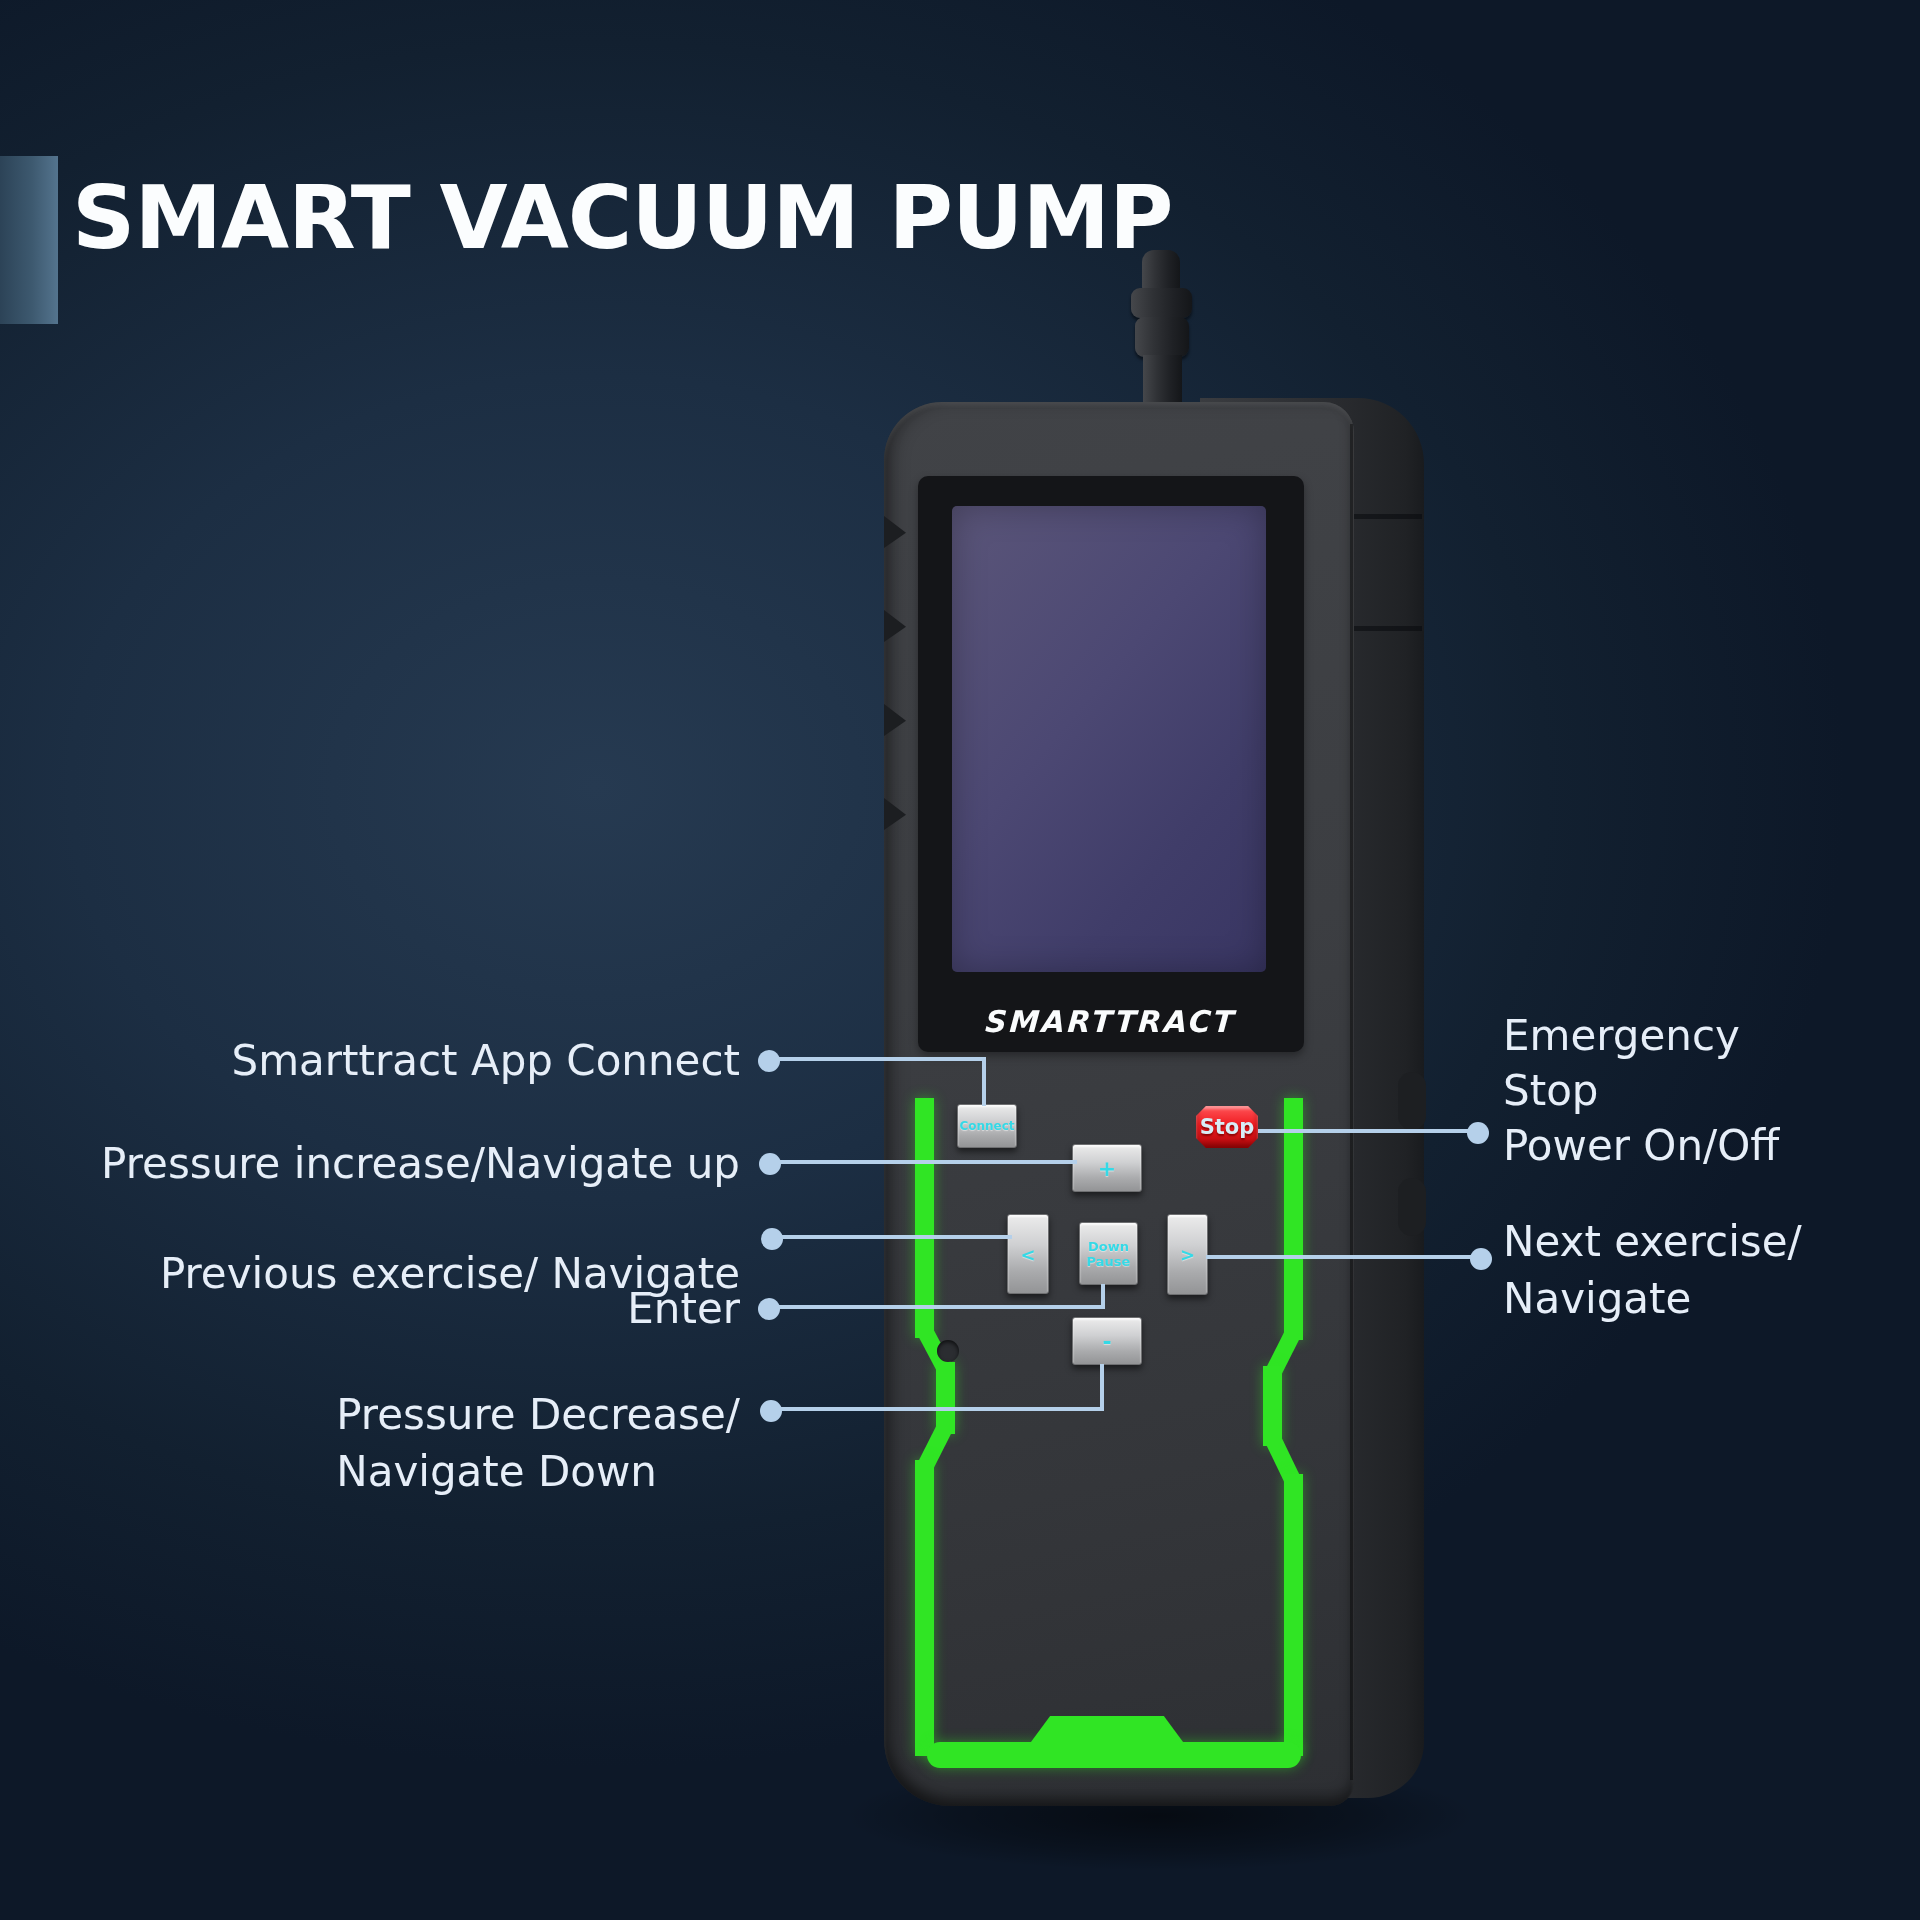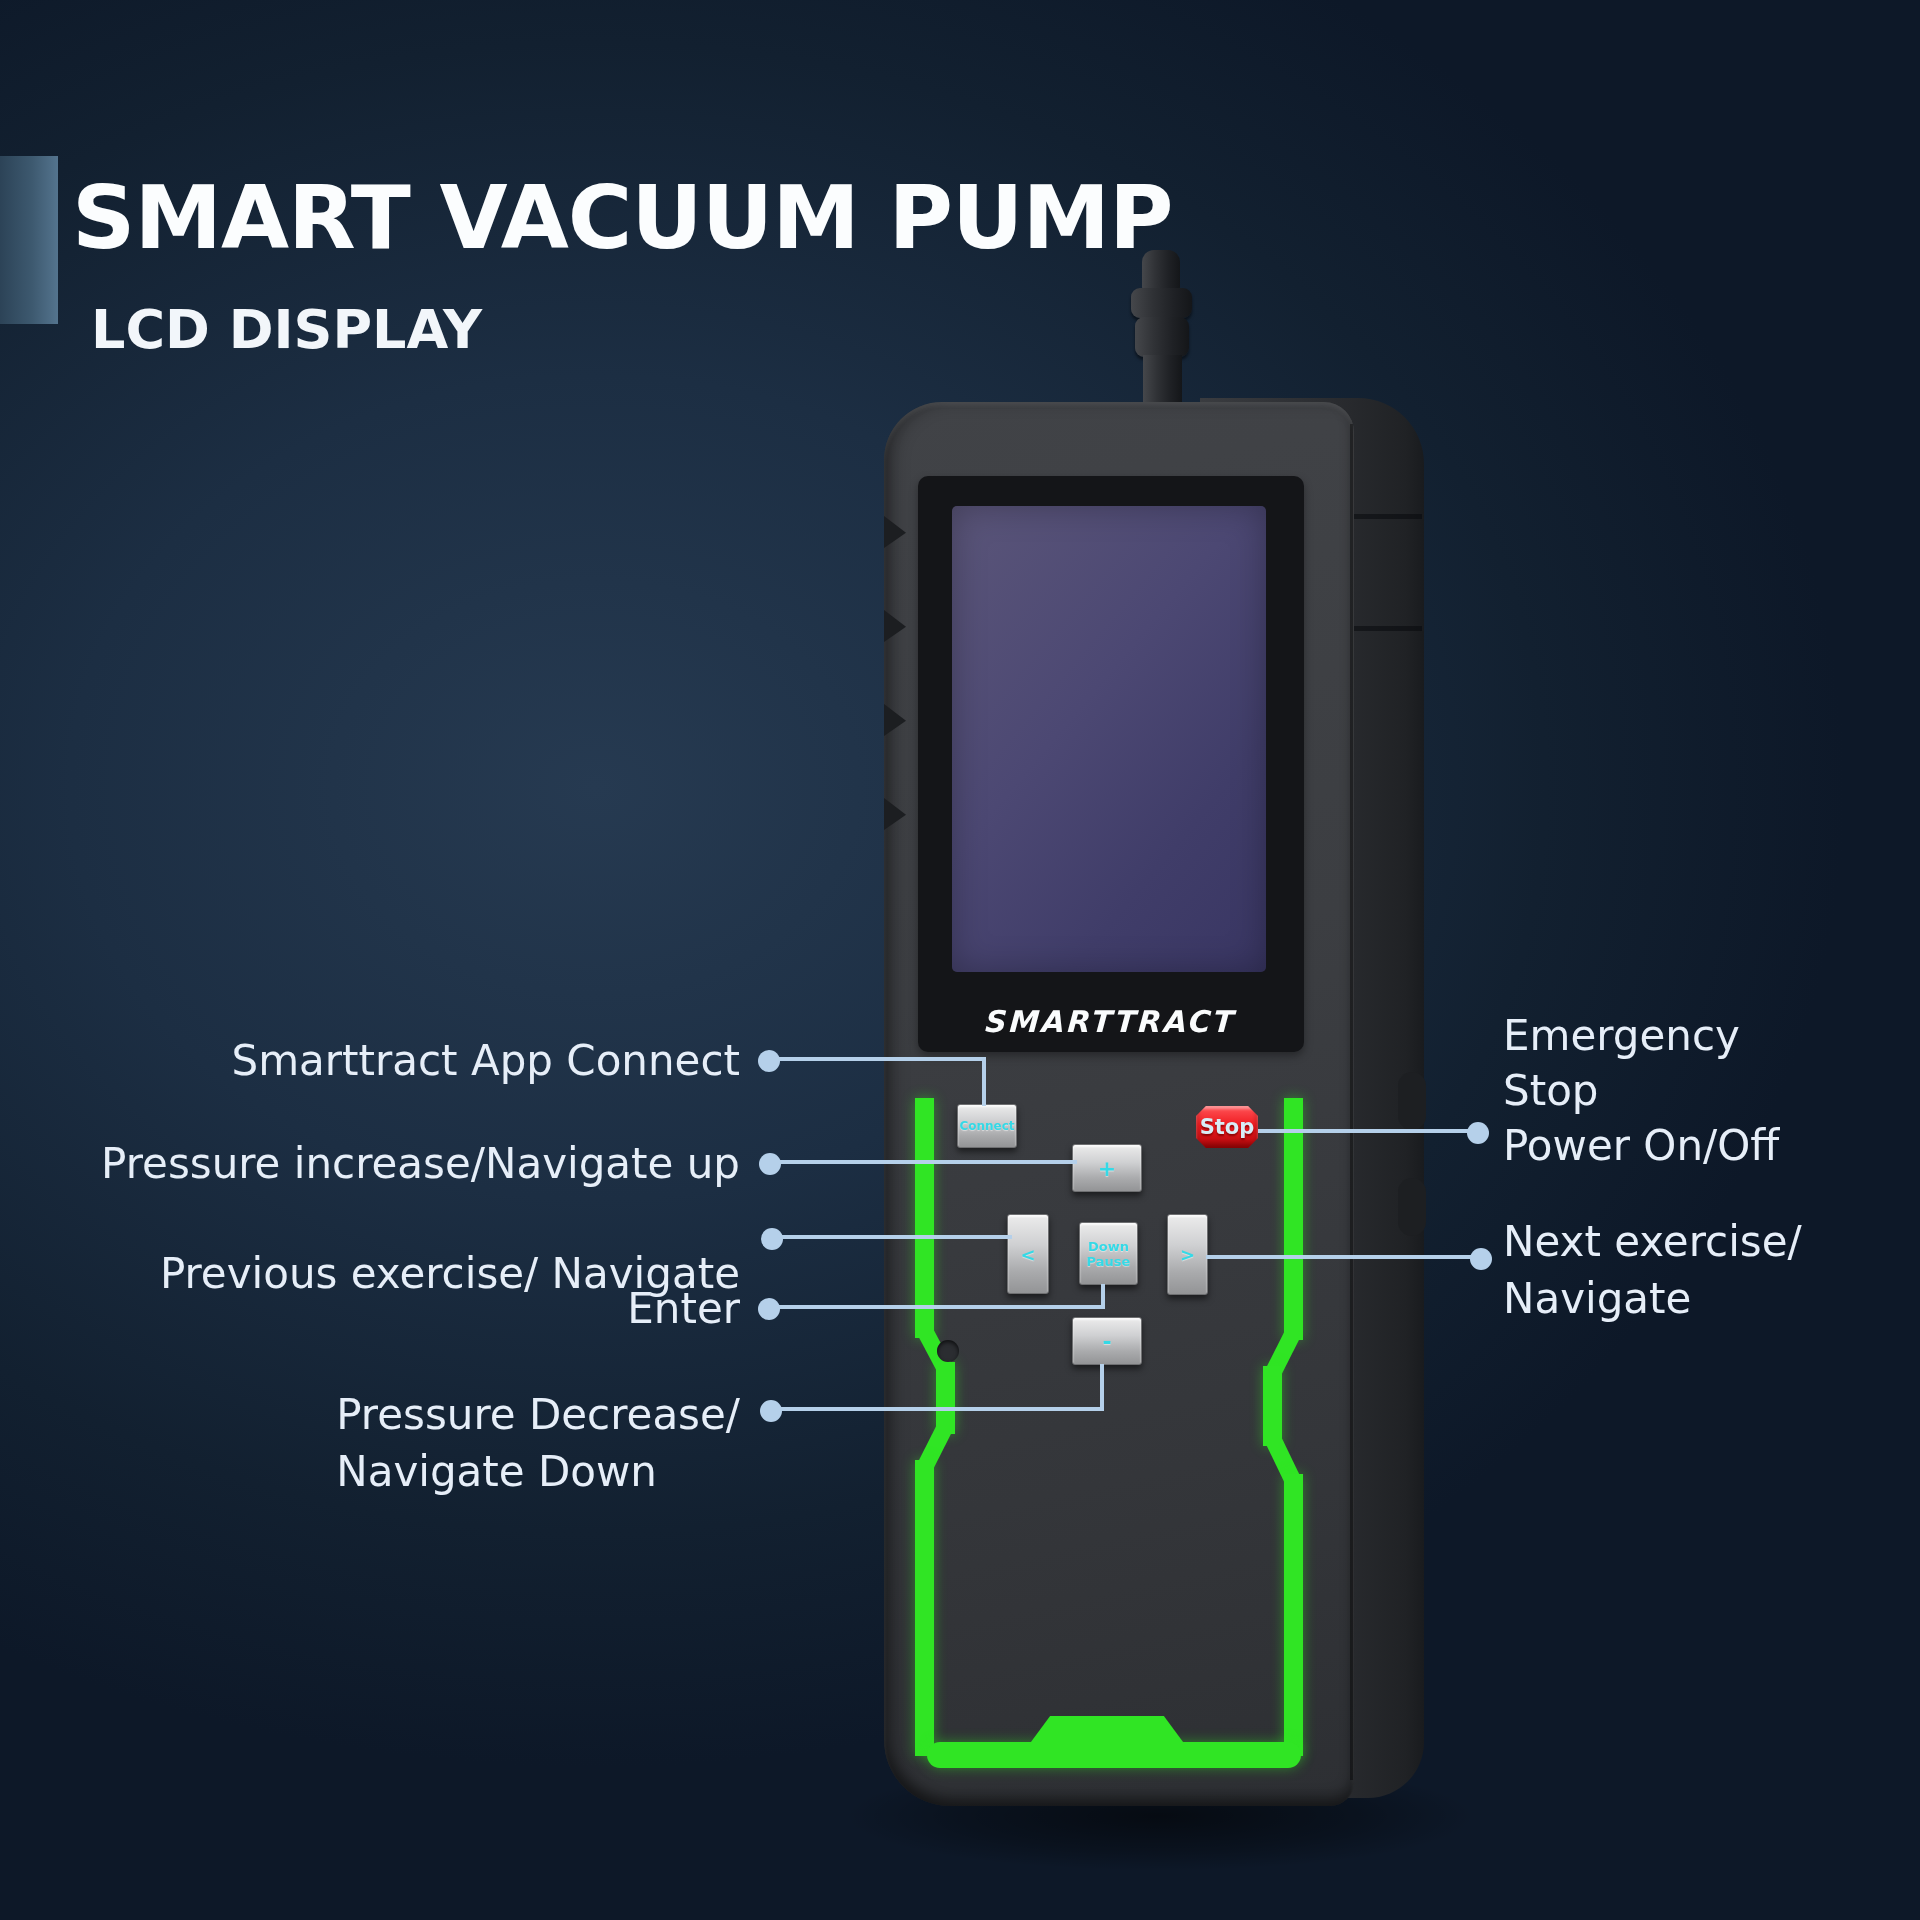--- a/index.html
+++ b/index.html
@@ -116,21 +116,20 @@
   #lbl-emergency{left:1503px;top:1008px;text-align:left;line-height:55px;}
   #lbl-nextex{left:1503px;top:1213px;text-align:left;line-height:57px;}
 </style>
 </head>
 <body>
 
 <div id="stage">
 
   <div class="abs" id="accent-bar"></div>
   <div class="abs" id="title">SMART VACUUM PUMP</div>
-  <div class="abs" id="subtitle">LCD DISPLAY</div>
 
   <div class="abs" id="dev-shadow"></div>
   <div class="abs" id="side-strip"></div>
   <div class="abs side-notch" id="side-notch1"></div>
   <div class="abs side-notch" id="side-notch2"></div>
   <div class="abs side-cut" id="side-cut1"></div>
   <div class="abs side-cut" id="side-cut2"></div>
 
   <div class="abs nozzle" id="nozzle-tip"></div>
   <div class="abs nozzle" id="nozzle-b1"></div>

